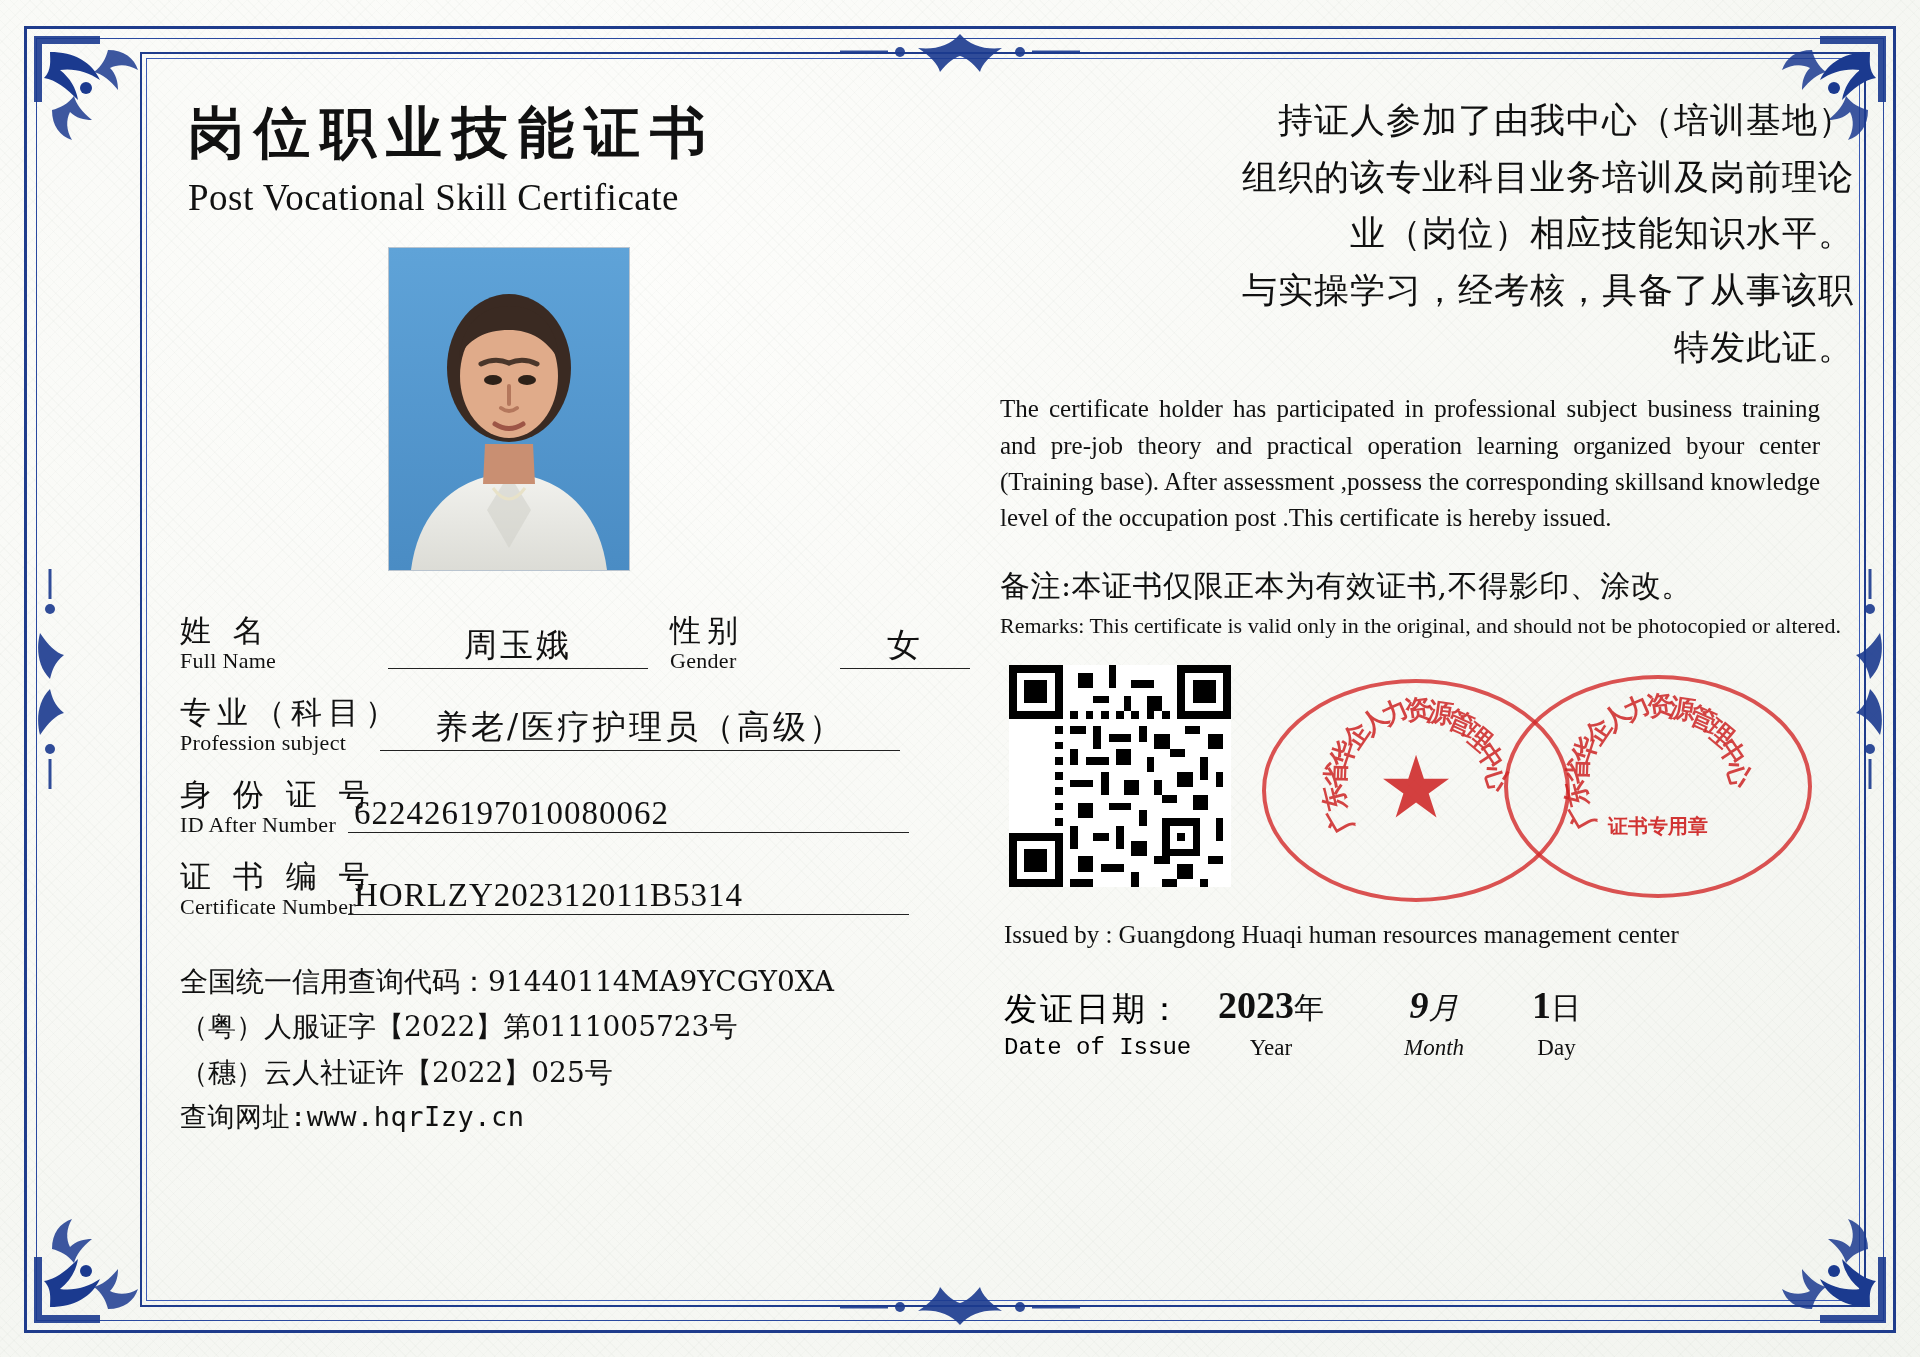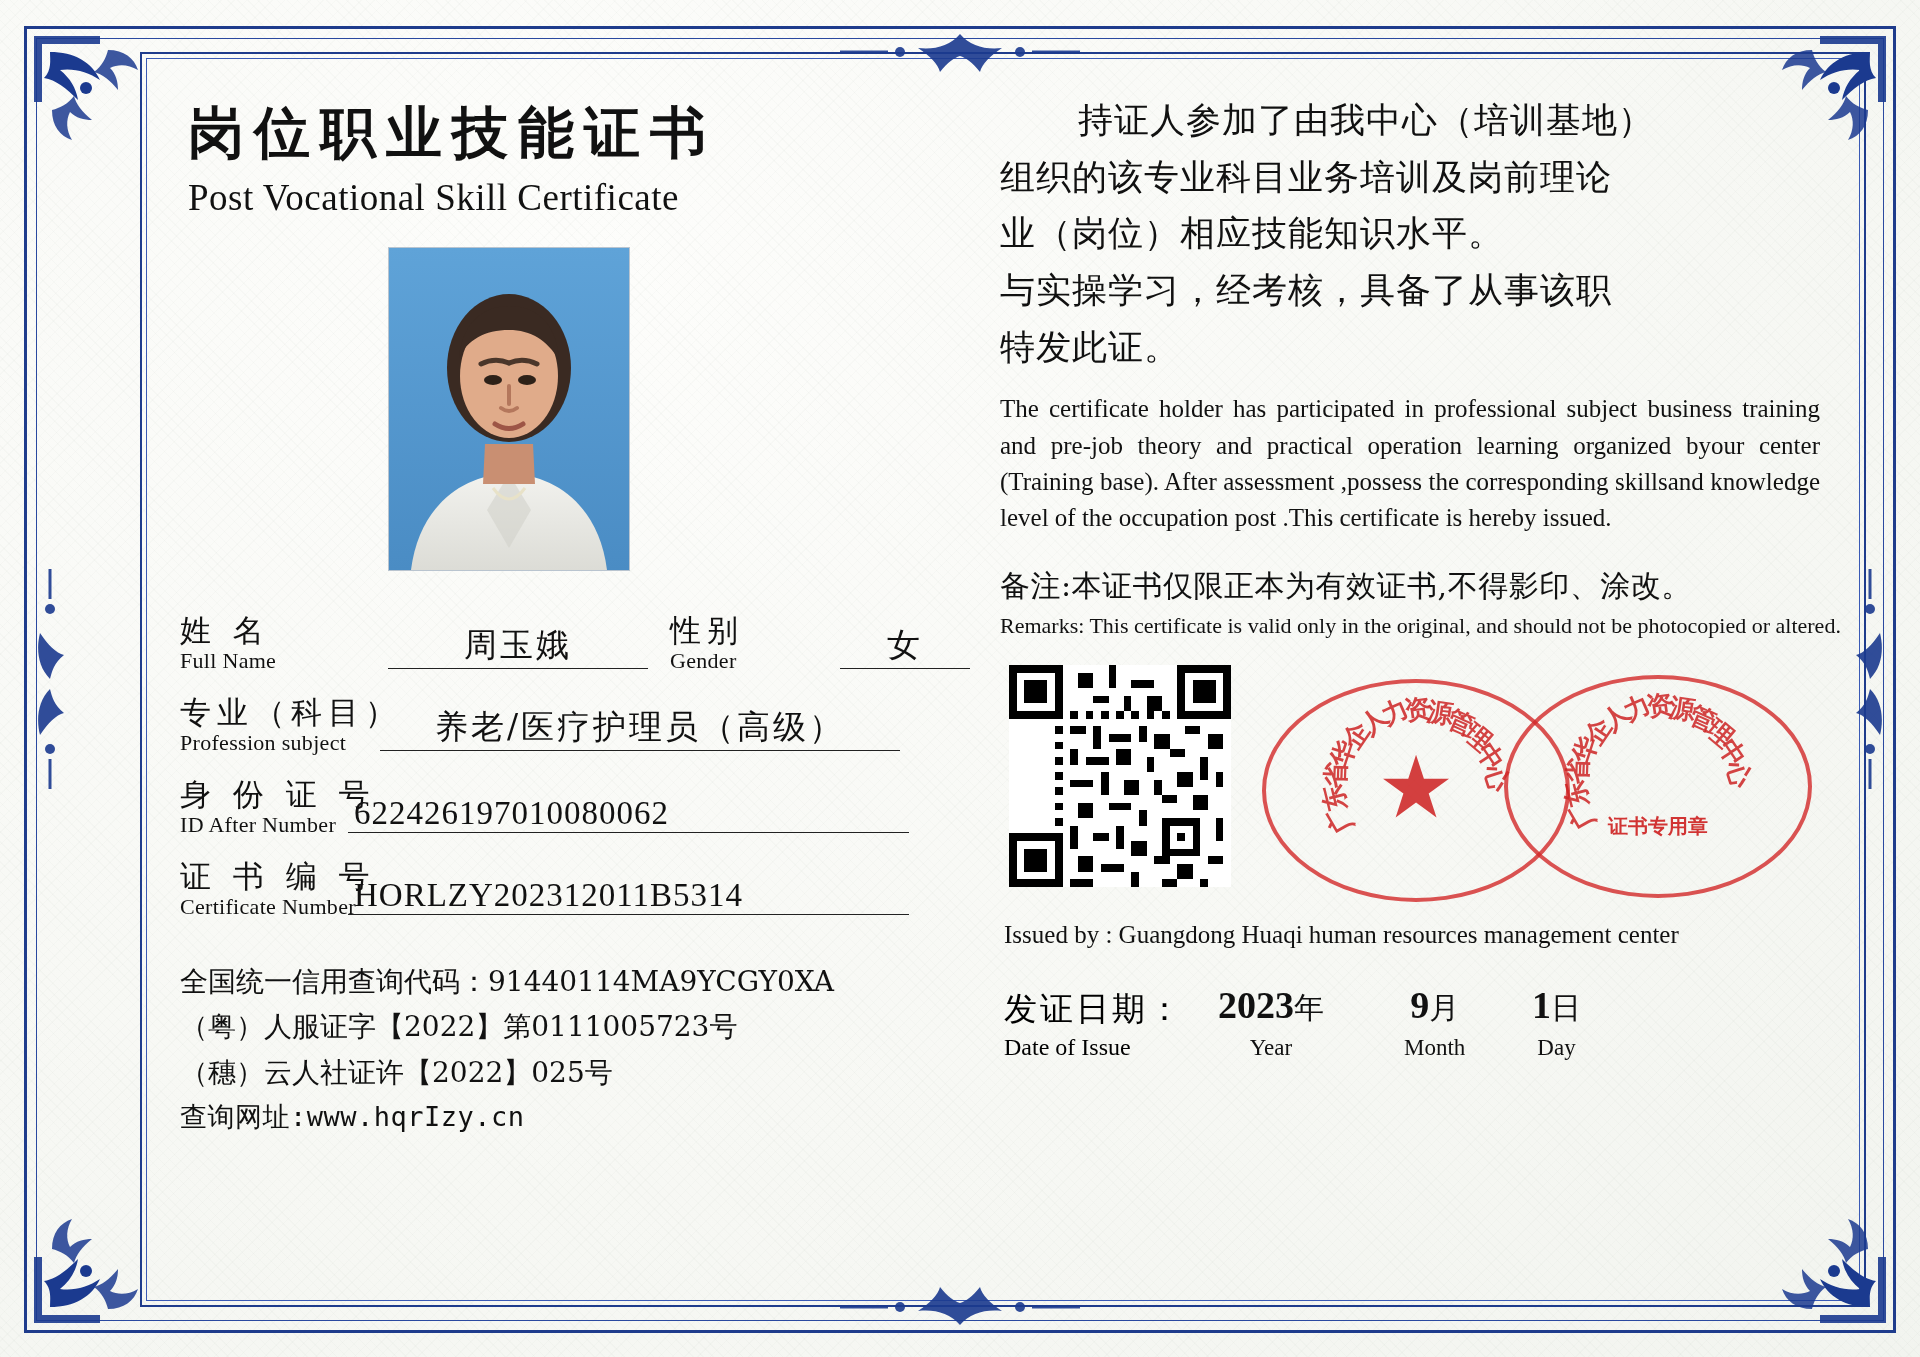--- a/index.html
+++ b/index.html
@@ -216,35 +216,35 @@
     font-size:34px; color:#111; letter-spacing:2px; white-space:nowrap;
   }
   .issuer .line2{
     font-family:"Liberation Serif", serif;
     font-size:25px; color:#111; margin-top:4px; white-space:nowrap;
   }
 
   .dateline{ position:relative; margin:34px 0 0 4px; height:90px; }
   .dateline .dl-lbl{ position:absolute; left:0; top:4px; }
   .dateline .dl-lbl .cn{ display:block; font-family:"DejaVu Serif", serif; font-size:33px; letter-spacing:3px;}
-  .dateline .dl-lbl .en{ display:block; font-family:Liberation Serif, serif; font-size:24px; margin-top:2px;}
+  .dateline .dl-lbl .en{ display:block; font-family:Liberation Mono, monospace; font-size:24px; margin-top:2px;}
   .dateline .grp{ position:absolute; top:0; text-align:center; }
   .dateline .grp .v{
     font-family:"Liberation Serif", serif; font-weight:bold; font-size:38px; color:#111;
   }
   .dateline .grp .u{
     font-family:"DejaVu Serif", serif; font-size:30px; color:#111;
   }
   .dateline .grp .sub{
     font-family:"Liberation Serif", serif; font-size:23px; color:#111; margin-top:6px;
   }
   .dateline .g-year{ left:214px; }
-  .dateline .g-month{ left:400px; }
+  .dateline .g-month{ left:400px;font-style:italic; }
   .dateline .g-day{ left:528px; }
-  .nowrap{white-space:nowrap;}
+  .nowrap{white-space:nowrap;text-align:right;}
 </style>
 </head>
 <body>
 
 <div class="page">
 
   <div class="frame-outer"></div>
   <div class="frame-mid"></div>
   <div class="frame-inner"></div>
   <div class="frame-inner2"></div>

